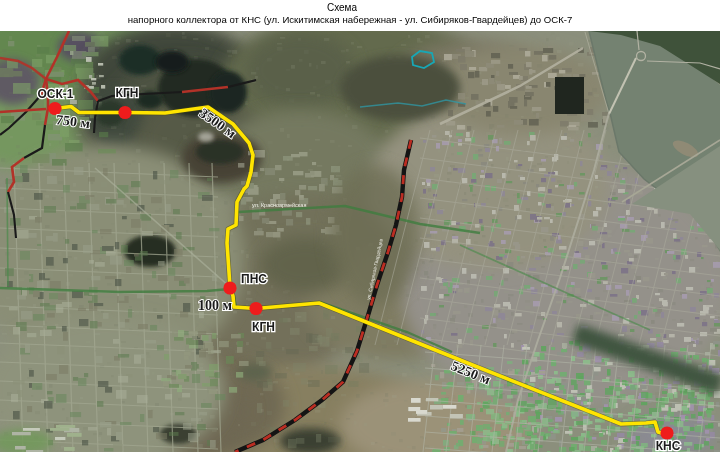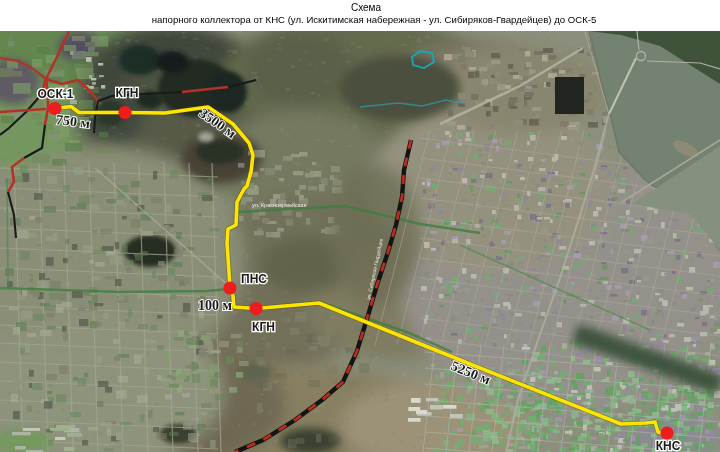--- a/index.html
+++ b/index.html
@@ -1,16 +1,16 @@
 <!DOCTYPE html>
 <html><head>
 <meta charset="utf-8">
 <style>
 html,body{margin:0;padding:0;background:#ffffff;width:720px;height:452px;overflow:hidden;}
-.title{position:absolute;left:0;top:0;width:684px;text-align:center;font-family:"Liberation Sans",sans-serif;color:#000;margin-left:24px;}
+.title{position:absolute;left:0;top:0;width:684px;text-align:center;font-family:"Liberation Sans",sans-serif;color:#000;}
 .t2{width:700px;font-size:9.6px !important;}
 </style>
 </head>
 <body>
 <svg width="720" height="452" style="position:absolute;left:0;top:0">
 
 <rect x="0" y="0" width="720" height="452" fill="#ffffff"></rect>
 <defs>
 <filter id="b2" x="-30%" y="-30%" width="160%" height="160%">
         <feGaussianBlur stdDeviation="2"></feGaussianBlur>
@@ -3160,13 +3160,13 @@
 <text x="215" y="310" font-family="Liberation Serif, serif" font-size="14" font-weight="bold" text-anchor="middle" fill="#ffffff" stroke="#ffffff" stroke-width="1.8">100 м</text>
       <text x="215" y="310" font-family="Liberation Serif, serif" font-size="14" font-weight="bold" text-anchor="middle" fill="#1a1a1a">100 м</text>
 
 <text x="469" y="377" font-family="Liberation Serif, serif" font-size="14" font-weight="bold" text-anchor="middle" fill="#ffffff" stroke="#ffffff" stroke-width="1.8" transform="rotate(22 469 377)">5250 м</text>
       <text x="469" y="377" font-family="Liberation Serif, serif" font-size="14" font-weight="bold" text-anchor="middle" fill="#1a1a1a" transform="rotate(22 469 377)">5250 м</text>
 </g>
 </svg>
 
 <div class="title" style="top:2px;font-size:10px;">Схема</div>
 
-<div class="title t2" style="top:14px;font-size:9.6px;">напорного коллектора от КНС (ул. Искитимская набережная - ул. Сибиряков-Гвардейцев) до ОСК-5</div>
+<div class="title t2" style="top:14px;font-size:9.6px;">напорного коллектора от КНС (ул. Искитимская набережная - ул. Сибиряков-Гвардейцев) до ОСК-7</div>
 
 </body></html>

